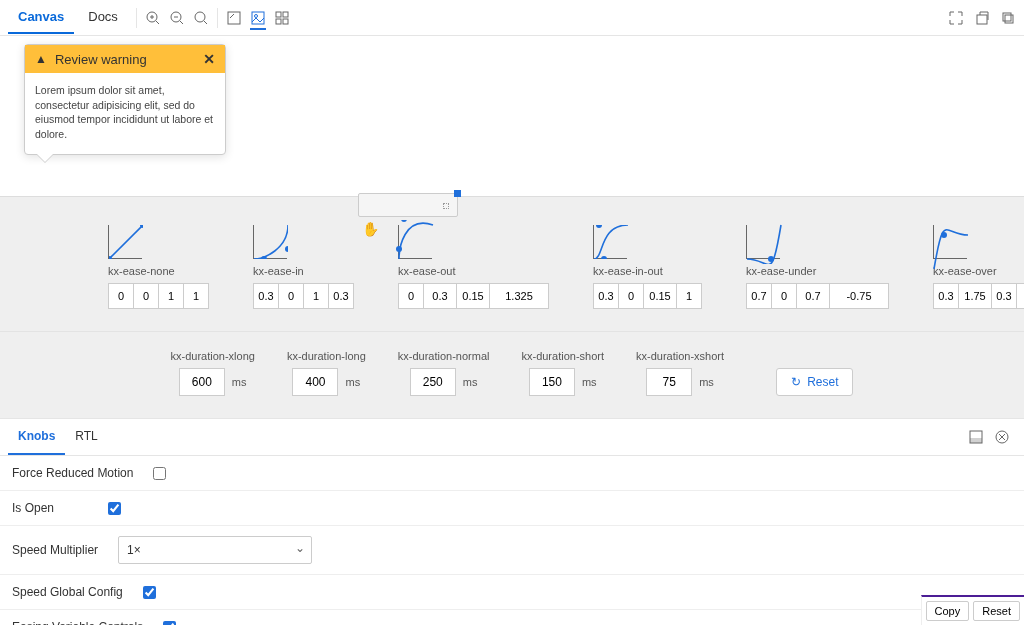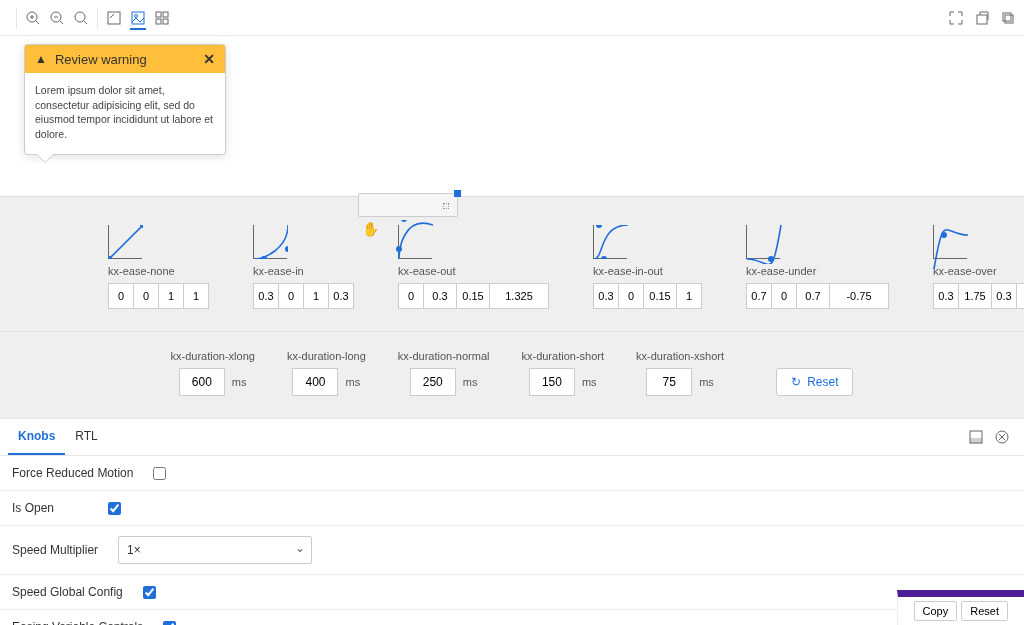--- a/index.html
+++ b/index.html
@@ -57,32 +57,36 @@
     .addon-tabs-right { margin-left: auto; display: flex; gap: 10px; padding-right: 6px; }
     
     .knobs-panel { display: flex; flex-direction: column; }
     .knob-row { display: flex; align-items: center; padding: 10px 12px; border-bottom: 1px solid #eee; gap: 20px; }
     .knob-label { font-size: 12px; color: #333; min-width: 76px; }
     .knob-select { width: 194px; height: 28px; border: 1px solid #ccc; border-radius: 2px; padding: 0 8px; font-size: 12px; background: #fff; position: relative; display: flex; align-items: center; }
     .knob-select::after { content: "⌄"; position: absolute; right: 6px; top: 4px; color: #666; }
     input[type="checkbox"] { width: 13px; height: 13px; accent-color: #1f6fdb; }
     
     
-    .footer { position: fixed; bottom: 0; right: 0; padding: 4px 16px; background: #fff; border-top: 7px solid #4c1d95; border-left: 1px solid #eee; display: flex; gap: 4px; margin-left: 34px; }
+    .footer { position: fixed; bottom: 0; right: 0; padding: 4px 4px; background: #fff; border-top: 2px solid #4c1d95; border-left: 1px solid #eee; display: flex; gap: 4px; margin-left: 34px; }
     .footer-btn { padding: 3px 8px; font-size: 11px; border: 1px solid #ccc; background: #fff; cursor: pointer; border-radius: 2px; }
     
     
     .curve-dot { fill: #1f6fdb; }
     .curve-path { stroke: #1f6fdb; stroke-width: 1.6; fill: none; }
     .cursor { position: absolute; left: 362px; top: 24px; font-size: 14px; z-index: 5; }
   </style>
 </head>
 <body>
 
 <div class="toolbar">
+  <div class="toolbar-tabs">
+    <div class="toolbar-tab active">Canvas</div>
+    <div class="toolbar-tab">Docs</div>
+  </div>
   <div class="toolbar-sep"></div>
   <div class="toolbar-icons">
     <span class="toolbar-icon">
         <svg width="16" height="16" viewBox="0 0 16 16">
           <circle cx="7" cy="7" r="5" stroke="currentColor" fill="none"></circle>
           <line x1="11" y1="11" x2="14" y2="14" stroke="currentColor"></line>
           <line x1="5" y1="7" x2="9" y2="7" stroke="currentColor"></line>
           <line x1="7" y1="5" x2="7" y2="9" stroke="currentColor"></line>
         </svg>
       </span>

